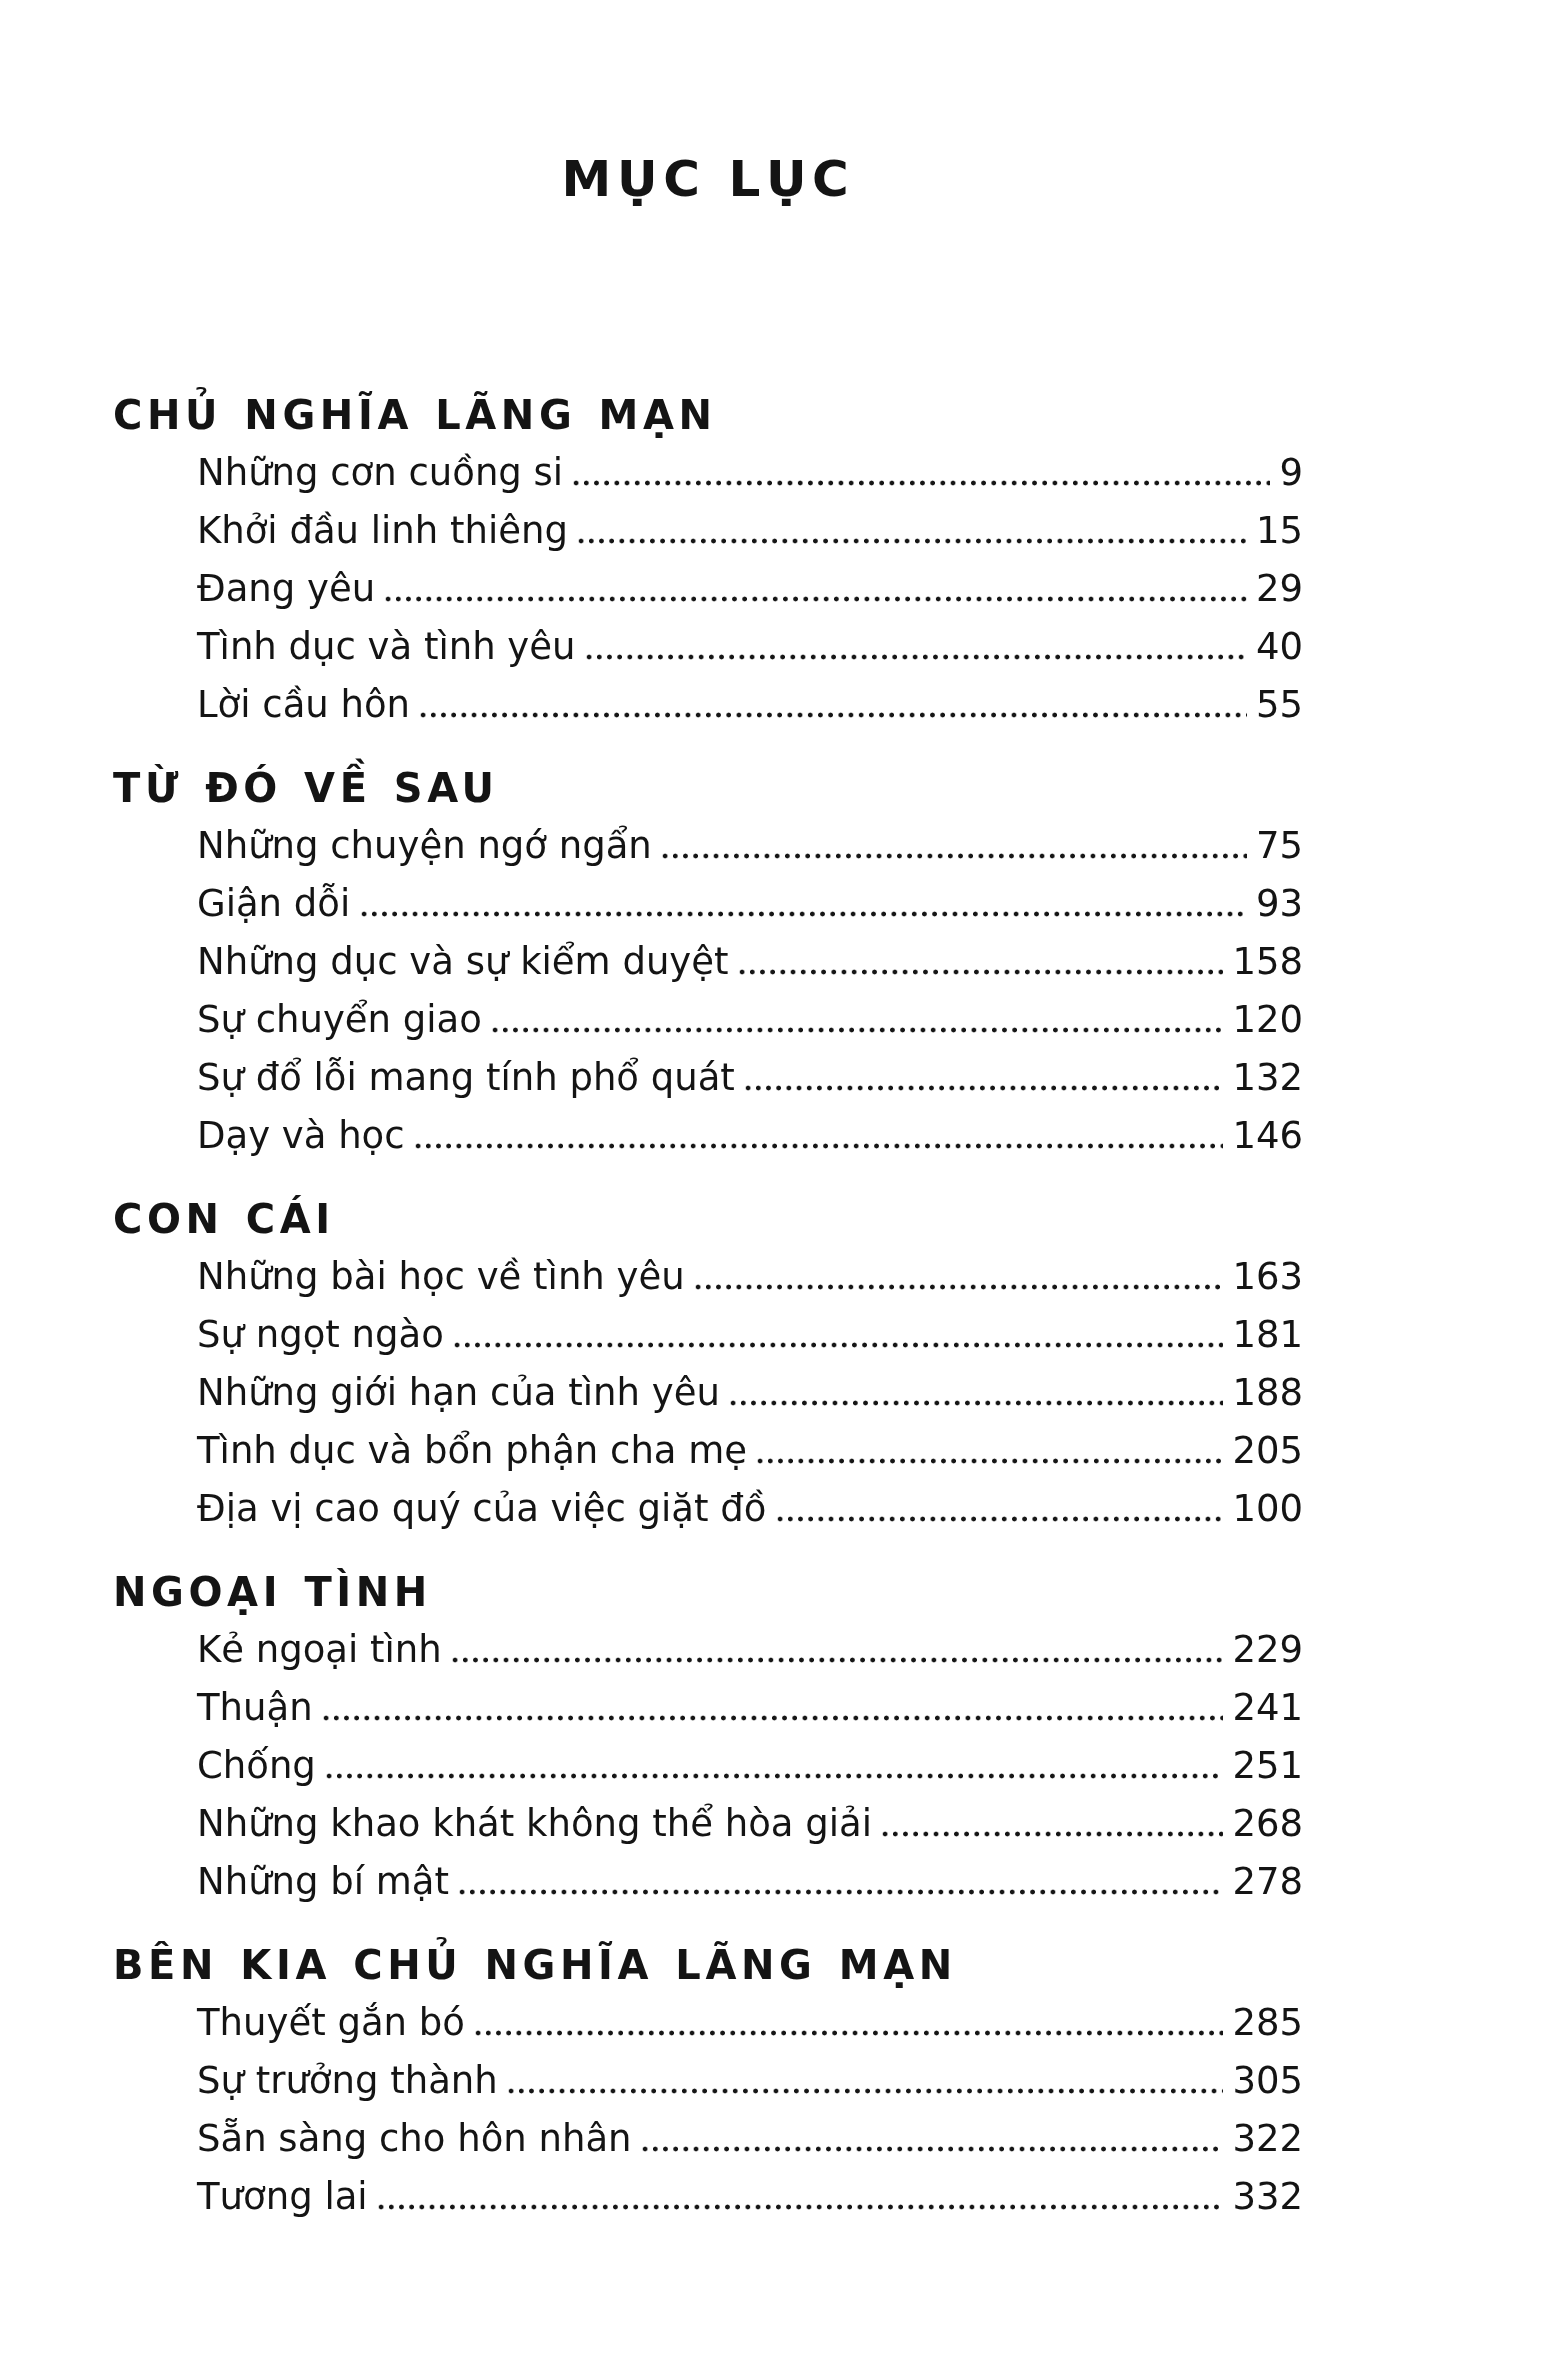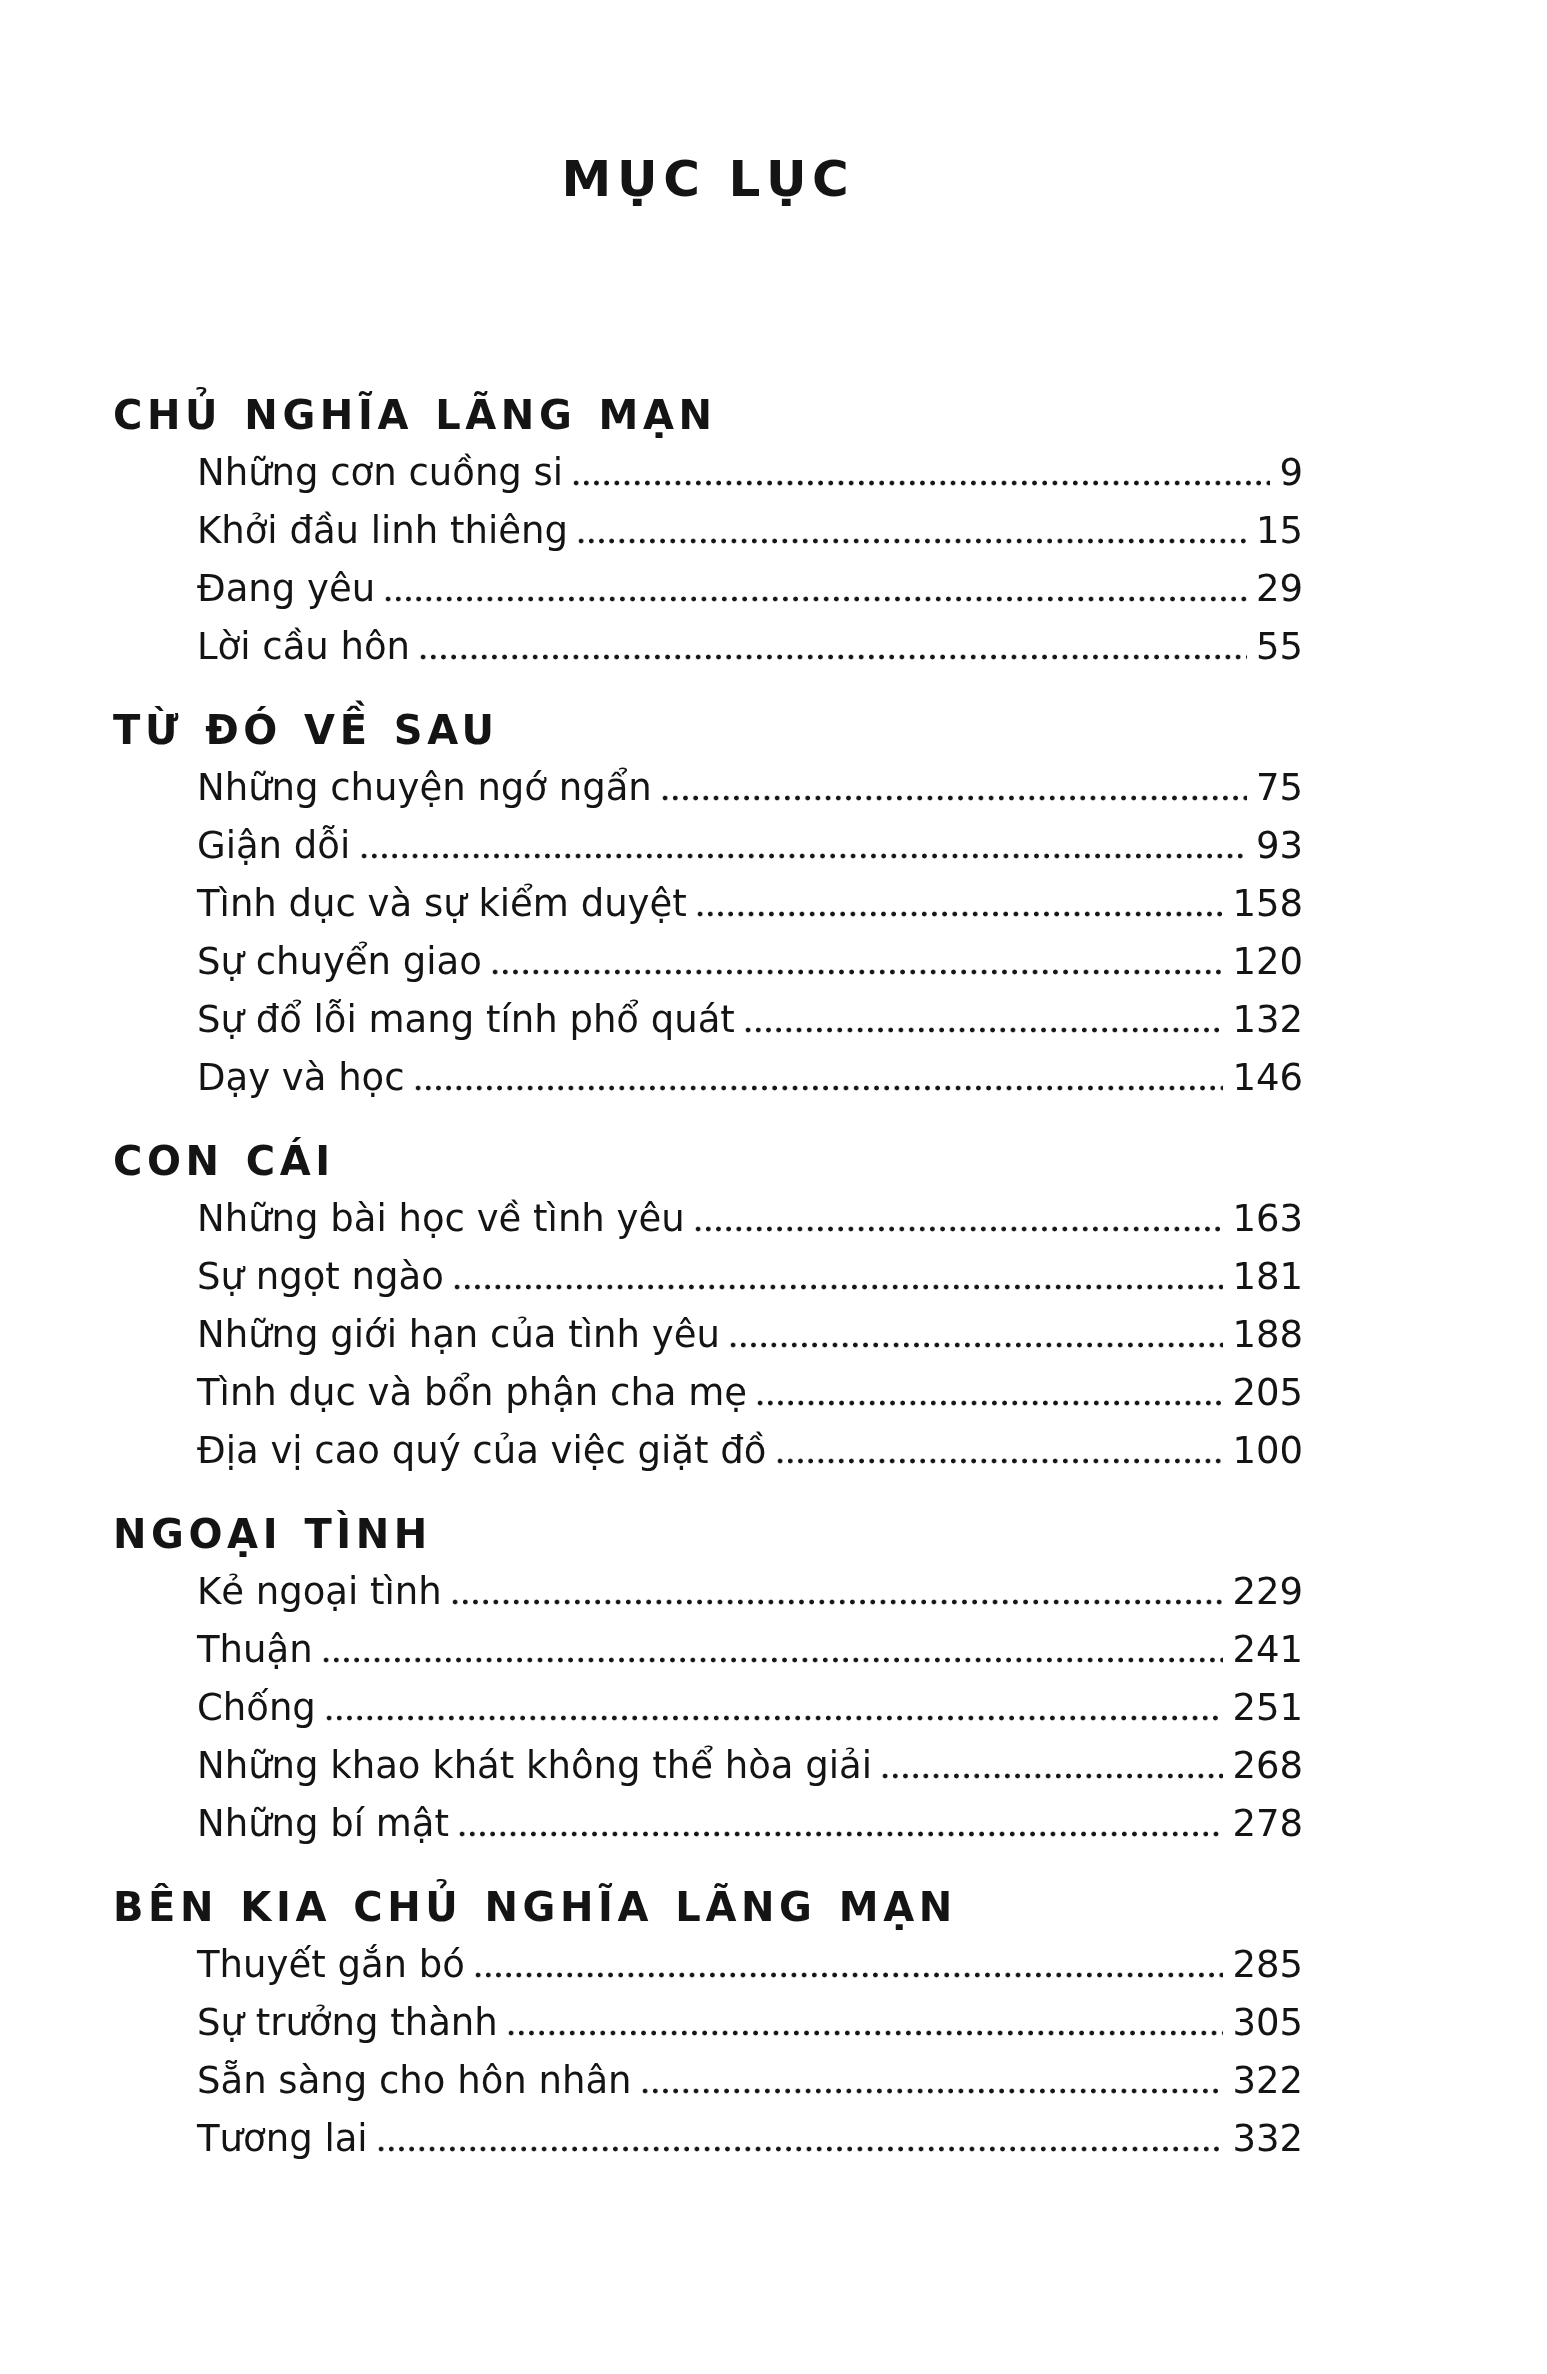--- a/index.html
+++ b/index.html
@@ -79,40 +79,45 @@
         <span class="entry-title">Khởi đầu linh thiêng</span>
         <span class="leader"></span>
         <span class="entry-page">15</span>
       </div>
       <div class="entry">
         <span class="entry-title">Đang yêu</span>
         <span class="leader"></span>
         <span class="entry-page">29</span>
       </div>
       <div class="entry">
+        <span class="entry-title">Tình dục và tình yêu</span>
+        <span class="leader"></span>
+        <span class="entry-page">40</span>
+      </div>
+      <div class="entry">
         <span class="entry-title">Lời cầu hôn</span>
         <span class="leader"></span>
         <span class="entry-page">55</span>
       </div>
     </section>
 
     <section class="toc-section">
       <h2 class="section-heading">TỪ ĐÓ VỀ SAU</h2>
       <div class="entry">
         <span class="entry-title">Những chuyện ngớ ngẩn</span>
         <span class="leader"></span>
         <span class="entry-page">75</span>
       </div>
       <div class="entry">
         <span class="entry-title">Giận dỗi</span>
         <span class="leader"></span>
         <span class="entry-page">93</span>
       </div>
       <div class="entry">
-        <span class="entry-title">Tình dục và sự kiểm duyệt</span>
+        <span class="entry-title">Những dục và sự kiểm duyệt</span>
         <span class="leader"></span>
         <span class="entry-page">158</span>
       </div>
       <div class="entry">
         <span class="entry-title">Sự chuyển giao</span>
         <span class="leader"></span>
         <span class="entry-page">120</span>
       </div>
       <div class="entry">
         <span class="entry-title">Sự đổ lỗi mang tính phổ quát</span>

